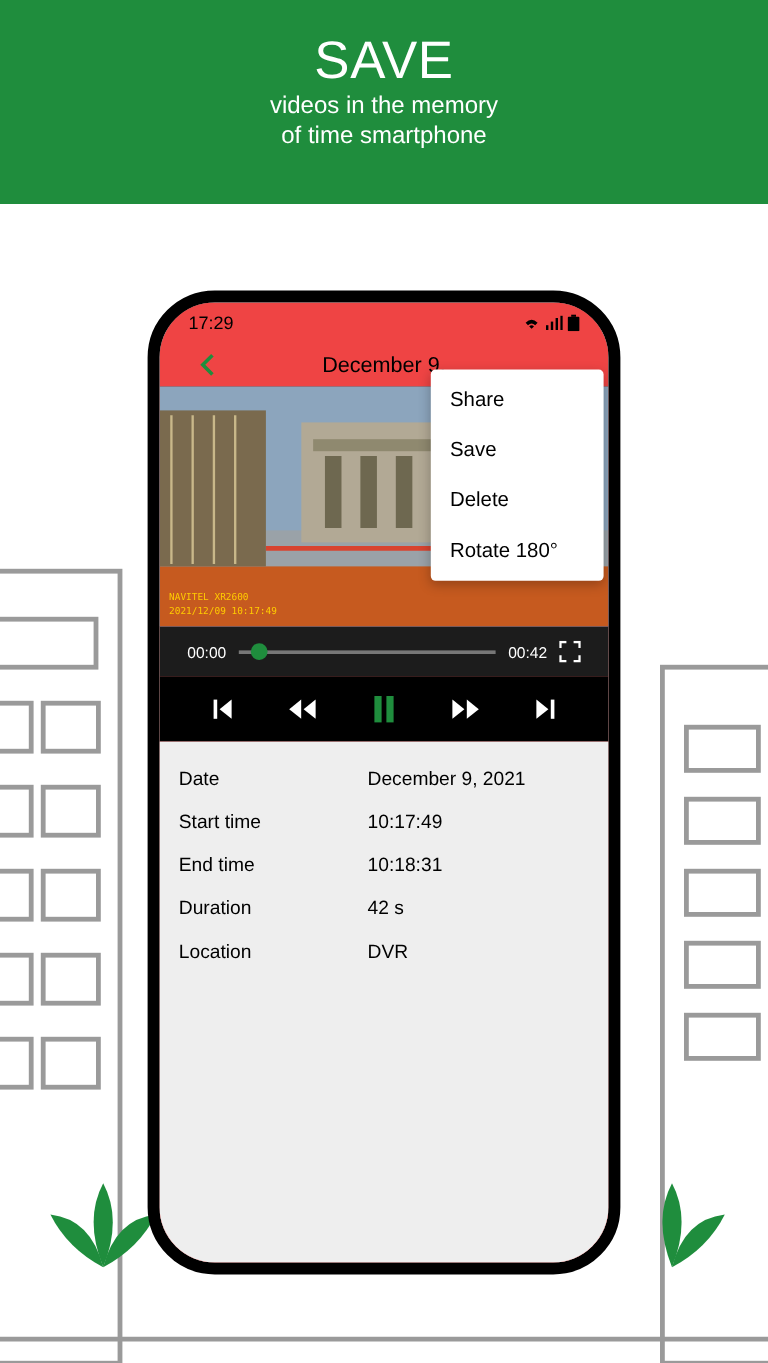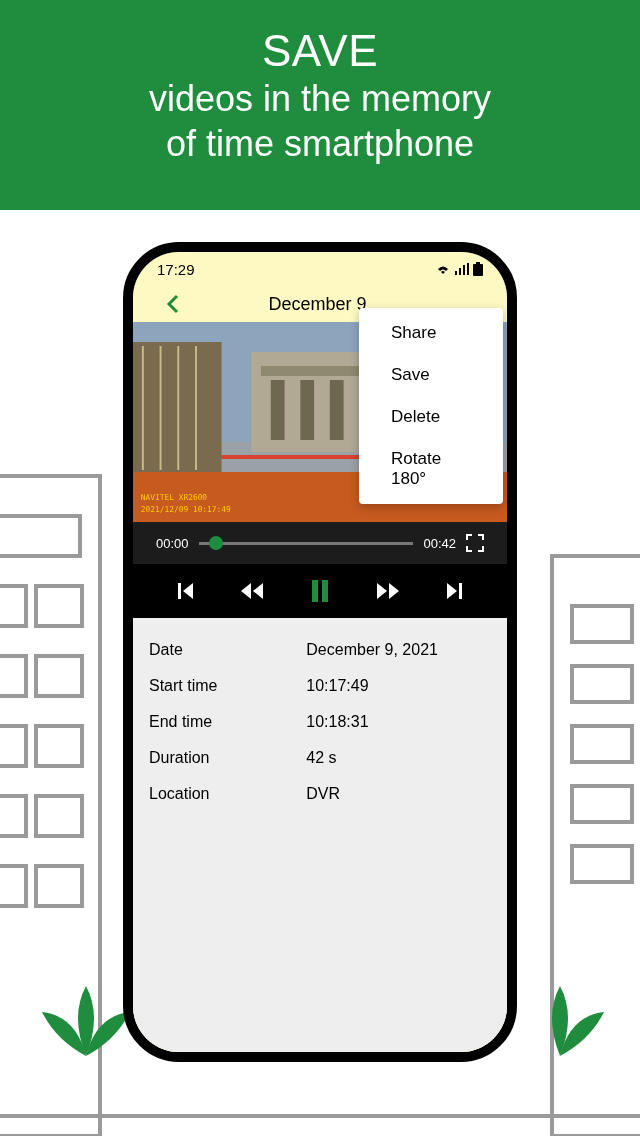--- a/index.html
+++ b/index.html
@@ -2,45 +2,45 @@
 <html><head>
 <meta charset="utf-8">
 <style>
   * { box-sizing: border-box; margin: 0; padding: 0; }
   html, body { width: 640px; height: 1136px; overflow: hidden; font-family: -apple-system, Helvetica, Arial, sans-serif; }
   body { background: #fff; position: relative; }
 
   
   .hero { background: #1f8d3d; color: #fff; text-align: center; padding: 26px 20px 44px; }
   .hero h1 { font-size: 44px; font-weight: 500; letter-spacing: .5px; }
-  .hero p  { font-size: 36px; font-weight: 300; line-height: 1.25; }
+  .hero p  { font-size: 20px; font-weight: 300; line-height: 1.25; }
 
   
   .bg-art { position: absolute; left: 0; right: 0; bottom: 0; height: 680px; pointer-events: none; z-index: 0; }
 
   
   .phone { position: absolute; left: 50%; top: 242px; transform: translateX(-50%);
            width: 394px; height: 820px; background: #f4f4f4; border: 10px solid #000;
            border-radius: 56px; overflow: hidden; z-index: 2;
            box-shadow: 0 0 0 2px #666 inset; }
-  .screen { position: absolute; inset: 0; background: #fef9c3; display: flex; flex-direction: column; border-radius: 19px; }
+  .screen { position: absolute; inset: 0; background: #ef4444; display: flex; flex-direction: column; border-radius: 19px; }
 
   .statusbar { height: 34px; display:flex; align-items:center; justify-content:space-between;
                padding: 0 24px; font-size: 15px; font-weight: 500; }
   .status-icons { display:flex; align-items:center; gap:4px; }
 
   .navrow { height: 36px; display:flex; align-items:center; position: relative; padding: 0 26px; }
   .back { width:28px; height:28px; display:flex; align-items:center; justify-content:center; }
   .title { position:absolute; left:0; right:0; text-align:center; font-size:18px; font-weight:500; pointer-events:none; }
 
   .video  { height: 200px; background:#6b7a88; position:relative; overflow:hidden; }
 
   
   .menu { position:absolute; top: 56px; right: 4px; width: 144px; background:#fff;
-          border-radius:4px; box-shadow:0 3px 10px rgba(0,0,0,.25); z-index:5; padding:4px 16px;margin-left:44px; }
+          border-radius:4px; box-shadow:0 3px 10px rgba(0,0,0,.25); z-index:5; padding:4px 0;margin-left:44px; }
   .menu div { padding: 11px 16px; font-size:17px; }
 
   .timebar { background:#1c1c1c; color:#fff; height:42px; display:flex; align-items:center;
              gap:10px; padding:0 23px; font-size:13px; }
   .track { flex:1; height:3px; background:#777; position:relative; }
   .thumb { position:absolute; left:8%; top:50%; width:14px; height:14px; background:#1f8d3d;
            border-radius:50%; transform:translate(-50%,-50%); }
 
   .controls { background:#000; height:54px; display:flex; align-items:center; justify-content:space-evenly; }
   .controls svg { display:block; }

